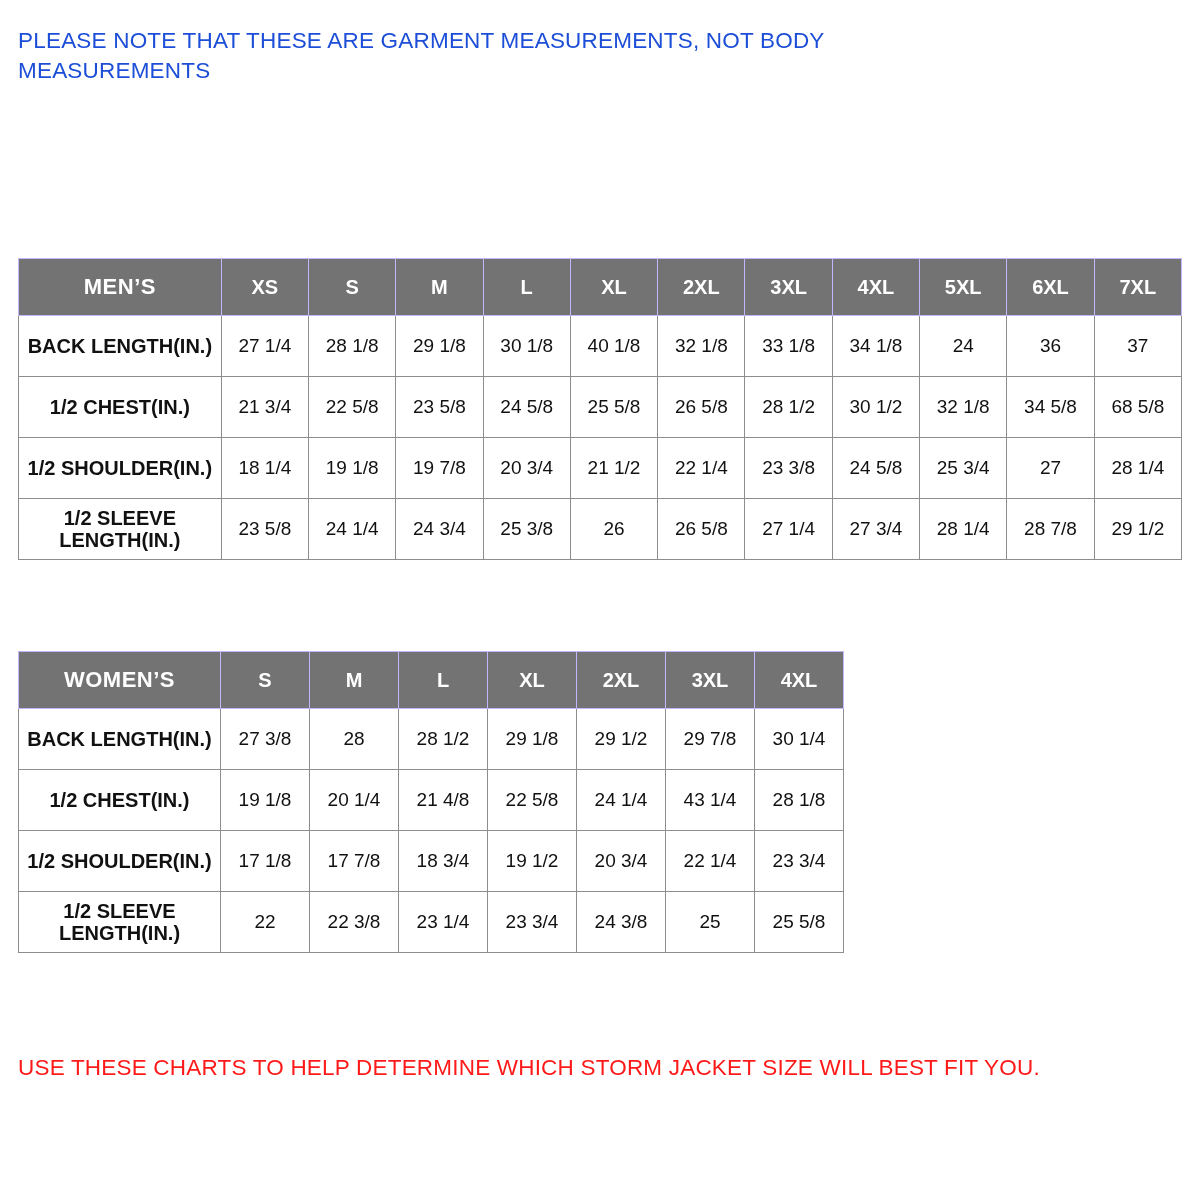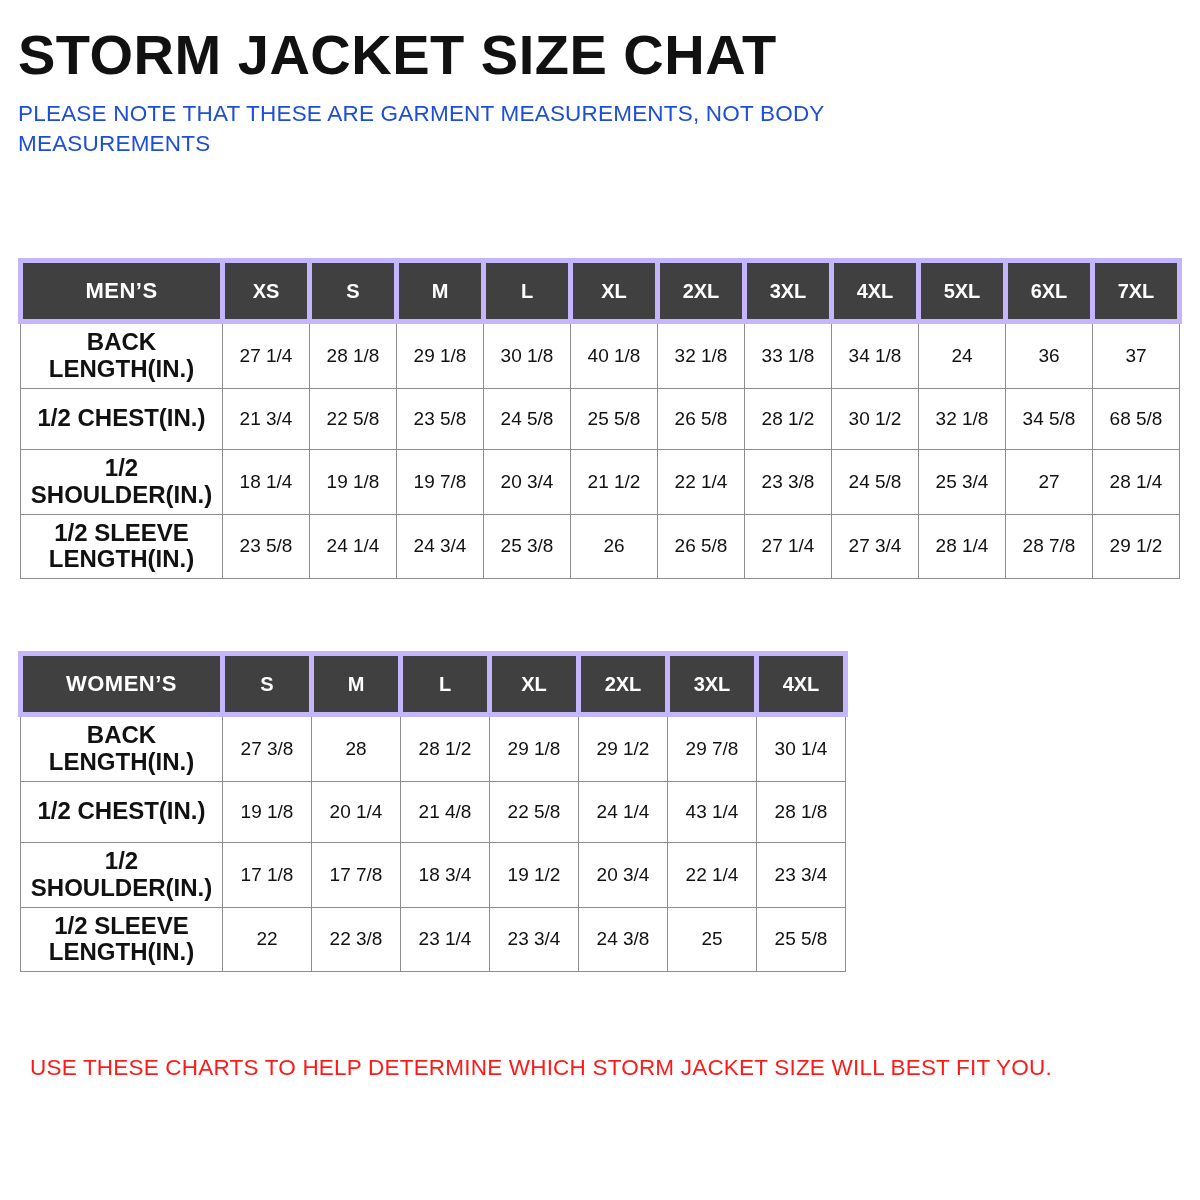--- a/index.html
+++ b/index.html
@@ -46,34 +46,34 @@
     border: 1px solid #8d8d8d;
     text-align: center;
     vertical-align: middle;
     font-size: 19px;
     color: #111111;
     padding: 6px 2px;
     font-weight: normal;
     background: #ffffff;
   }
   thead td {
-    background: #404040;
+    background: #737373;
     color: #ffffff;
     font-weight: bold;
     font-size: 20px;
     height: 44px;
-    border: 5px solid #c4b5fd;
+    border: 1px solid #c4b5fd;
   }
   thead td.corner {
     font-size: 22px;
     letter-spacing: 0.5px;
   }
   tbody td.rowlabel {
     font-weight: bold;
-    font-size: 24px;
+    font-size: 20px;
     line-height: 1.12;
     padding: 5px 4px;
   }
   tbody td {
     height: 48px;
   }
   
   #men-table { width: 1164px; }
   #men-table col.lbl { width: 202px; }
   #men-table col.sz  { width: 87px; }
@@ -87,29 +87,27 @@
   .women-block { position: absolute; left: 18px; top: 651px; }
 
   .footer-note {
     position: absolute;
     left: 18px;
     top: 1055px;
     color: #ff1a1a;
     font-size: 22.5px;
     letter-spacing: 0.2px;
     white-space: nowrap;
-    margin-left: 12px;
   }
 </style>
 </head>
 <body>
 
 <div class="page">
 
-  <h1 class="title">STORM JACKET SIZE CHAT</h1>
 
   <p class="note">PLEASE NOTE THAT THESE ARE GARMENT MEASUREMENTS, NOT BODY MEASUREMENTS</p>
 
   <div class="men-block">
     <table id="men-table">
       <colgroup id="men-cols">
           <col class="lbl">
           <col class="sz">
           <col class="sz">
           <col class="sz">

